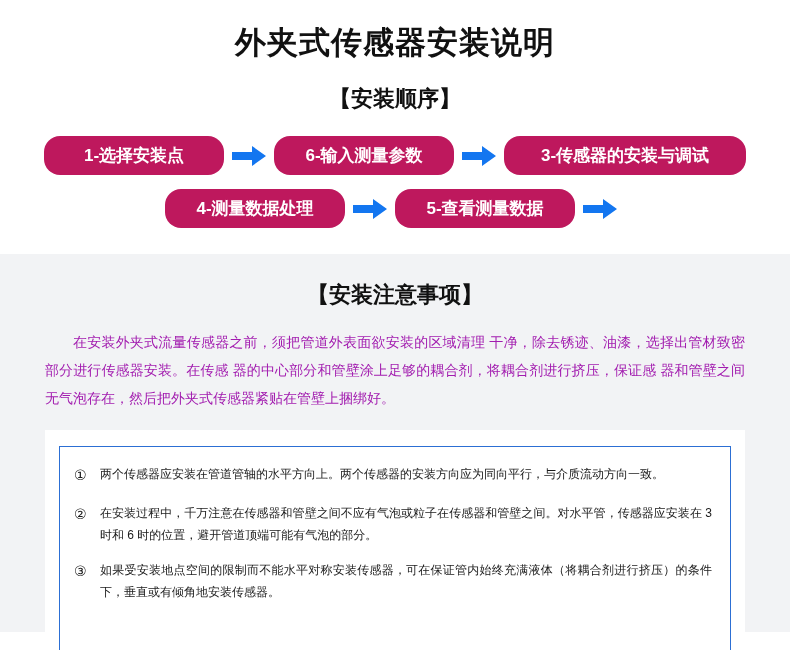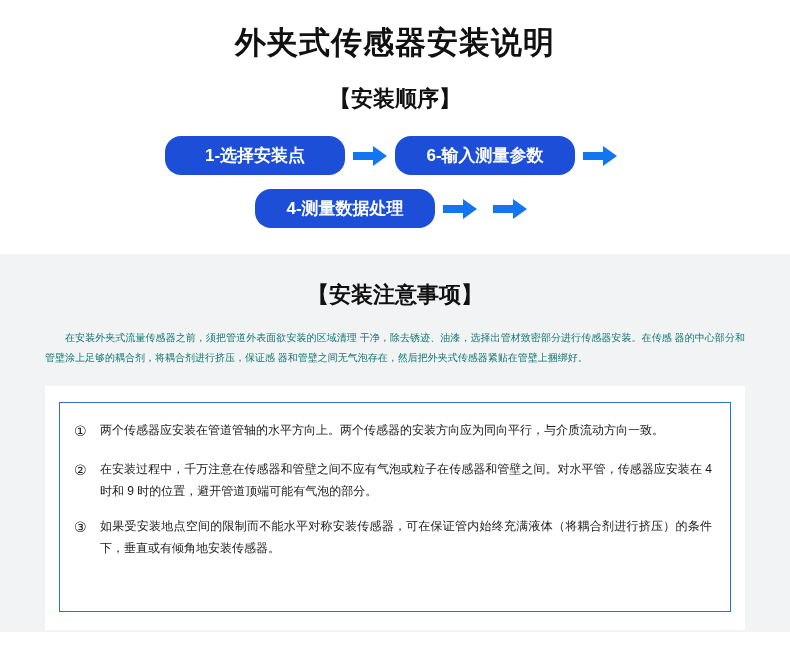--- a/index.html
+++ b/index.html
@@ -49,21 +49,21 @@
   }
   .step-row {
     display: flex;
     align-items: center;
     justify-content: center;
     margin-bottom: 14px;
   }
   .step-row:last-child { margin-bottom: 0; }
 
   .pill {
-    background: #1d4ed8;
+    background: #be185d;
     color: #ffffff;
     font-size: 17px;
     font-weight: bold;
     border-radius: 16px;
     padding: 8px 16px;
     white-space: nowrap;
     text-align: center;
     box-sizing: border-box;
   }
   .pill.w1 { width: 180px; }
@@ -91,23 +91,23 @@
   .notice-title {
     text-align: center;
     font-size: 22px;
     font-weight: bold;
     color: #111111;
     margin: 4px 0 18px 0;
   }
   .notice-para {
     width: 700px;
     margin: 0 auto;
-    font-size: 10px;
+    font-size: 14px;
     line-height: 2.0;
-    color: #0f766e;
+    color: #a21caf;
     text-align: justify;
     text-indent: 2em;
   }
 
   .card {
     width: 700px;
     margin: 18px auto 0 auto;
     background: #ffffff;
     padding: 16px 14px 18px 14px;
     box-sizing: border-box;
@@ -156,29 +156,31 @@
           <svg width="34" height="20" viewBox="0 0 34 20" aria-hidden="true">
             <path d="M0 6 H20 V0 L34 10 L20 20 V14 H0 Z" fill="#1376f0"></path>
           </svg>
         </span>
         <div class="pill w2">6-输入测量参数</div>
         <span class="arrow">
           <svg width="34" height="20" viewBox="0 0 34 20" aria-hidden="true">
             <path d="M0 6 H20 V0 L34 10 L20 20 V14 H0 Z" fill="#1376f0"></path>
           </svg>
         </span>
+        <div class="pill w3">3-传感器的安装与调试</div>
       </div>
 
       <div class="step-row">
         <div class="pill w1">4-测量数据处理</div>
         <span class="arrow">
           <svg width="34" height="20" viewBox="0 0 34 20" aria-hidden="true">
             <path d="M0 6 H20 V0 L34 10 L20 20 V14 H0 Z" fill="#1376f0"></path>
           </svg>
         </span>
+        <div class="pill w2">5-查看测量数据</div>
         <span class="arrow">
           <svg width="34" height="20" viewBox="0 0 34 20" aria-hidden="true">
             <path d="M0 6 H20 V0 L34 10 L20 20 V14 H0 Z" fill="#1376f0"></path>
           </svg>
         </span>
       </div>
 
     </div>
   </div>
 
@@ -189,21 +191,21 @@
     <div class="card">
       <div class="inner-box">
 
         <div class="note-item">
           <span class="note-num">①</span>
           <span class="note-text">两个传感器应安装在管道管轴的水平方向上。两个传感器的安装方向应为同向平行，与介质流动方向一致。</span>
         </div>
 
         <div class="note-item">
           <span class="note-num">②</span>
-          <span class="note-text">在安装过程中，千万注意在传感器和管壁之间不应有气泡或粒子在传感器和管壁之间。对水平管，传感器应安装在 4 时和 9 时的位置，避开管道顶端可能有气泡的部分。</span>
+          <span class="note-text">在安装过程中，千万注意在传感器和管壁之间不应有气泡或粒子在传感器和管壁之间。对水平管，传感器应安装在 3 时和 6 时的位置，避开管道顶端可能有气泡的部分。</span>
         </div>
 
         <div class="note-item">
           <span class="note-num">③</span>
           <span class="note-text">如果受安装地点空间的限制而不能水平对称安装传感器，可在保证管内始终充满液体（将耦合剂进行挤压）的条件下，垂直或有倾角地安装传感器。</span>
         </div>
 
       </div>
     </div>
   </div>

